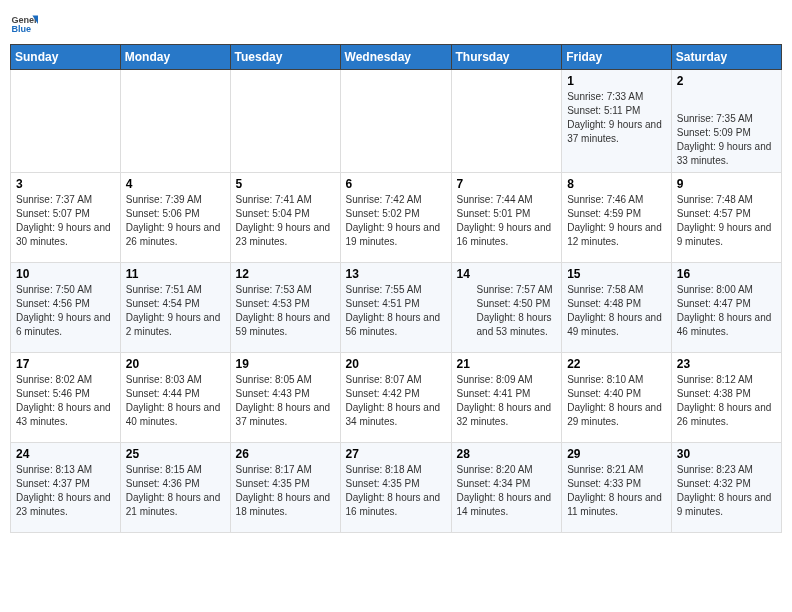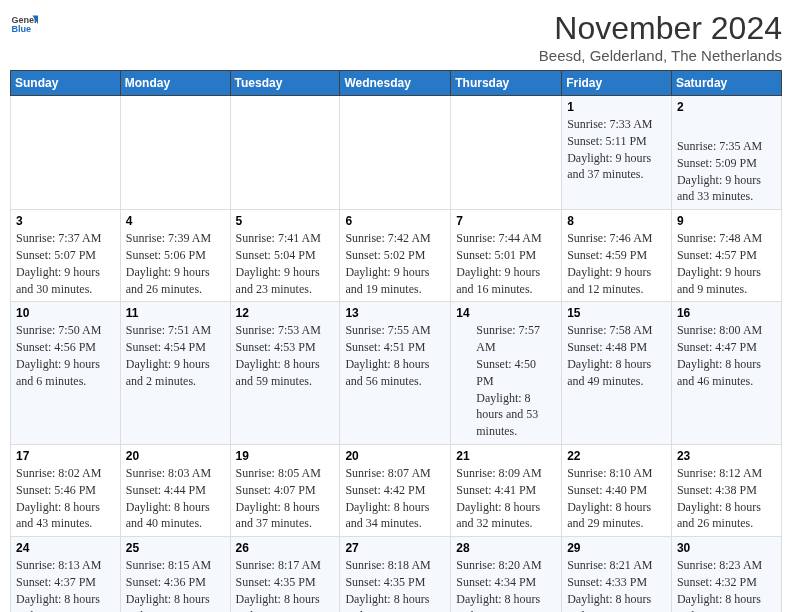--- a/index.html
+++ b/index.html
@@ -68,43 +68,38 @@
       min-height: 80px;
       height: 90px;
     }
     .day-num {
       font-weight: bold;
       font-size: 12px;
       display: block;
       margin-bottom: 2px;
     }
     .day-info {
-      font-size: 12px;
+      font-size: 10px;
       color: #333;
       line-height: 1.4;
-      font-family: Liberation Serif, serif;
     }
     .empty-cell {
       background: #fff;
     }
   </style>
 </head>
 <body>
 
 <div class="header">
   <div class="logo">
     <svg class="logo-icon" viewBox="0 0 40 40">
       <text x="2" y="18" font-size="13" font-weight="bold" fill="#444">General</text>
       <text x="2" y="32" font-size="13" font-weight="bold" fill="#1a6bbf">Blue</text>
       <polygon points="32,8 40,8 40,20" fill="#1a6bbf"></polygon>
     </svg>
-  </div>
-  <div class="title-block">
-    <div class="month-title">November 2024</div>
-    <div class="location">Beesd, Gelderland, The Netherlands</div>
   </div>
 </div>
 
 <table>
   <thead>
     <tr>
     <th>Sunday</th>
         <th>Monday</th>
         <th>Tuesday</th>
         <th>Wednesday</th>
@@ -230,21 +225,21 @@
         </td>
         <td>
           <span class="day-num">20</span>
           <div class="day-info" style="white-space: pre-line;">Sunrise: 8:03 AM
 Sunset: 4:44 PM
 Daylight: 8 hours and 40 minutes.</div>
         </td>
         <td>
           <span class="day-num">19</span>
           <div class="day-info" style="white-space: pre-line;">Sunrise: 8:05 AM
-Sunset: 4:07 PM
+Sunset: 4:43 PM
 Daylight: 8 hours and 37 minutes.</div>
         </td>
         <td>
           <span class="day-num">20</span>
           <div class="day-info" style="white-space: pre-line;">Sunrise: 8:07 AM
 Sunset: 4:42 PM
 Daylight: 8 hours and 34 minutes.</div>
         </td>
         <td>
           <span class="day-num">21</span>

